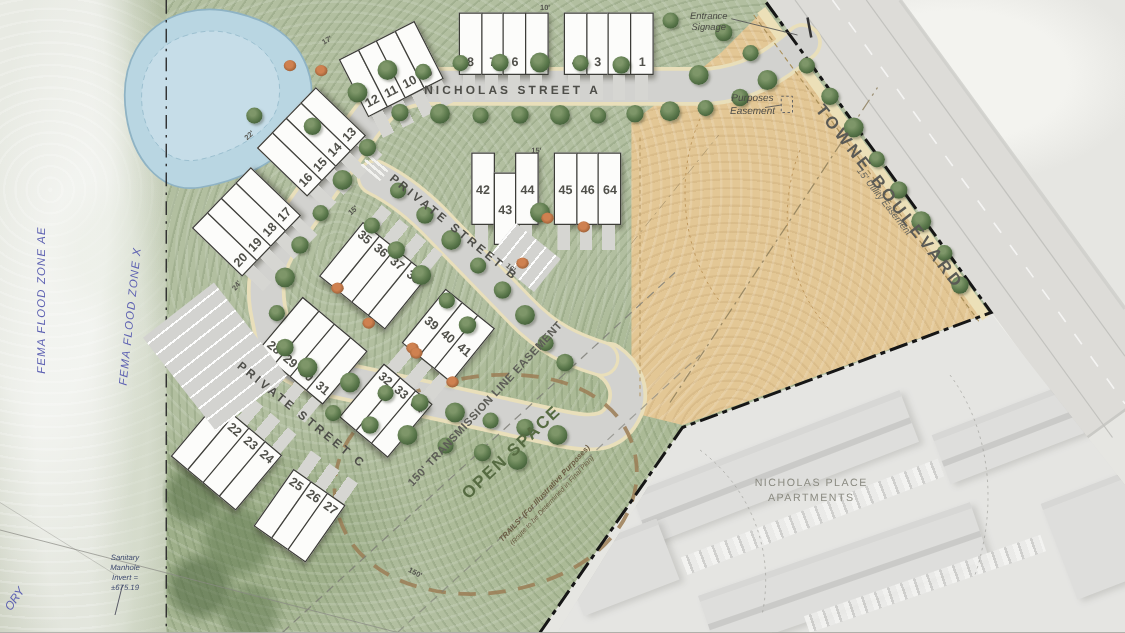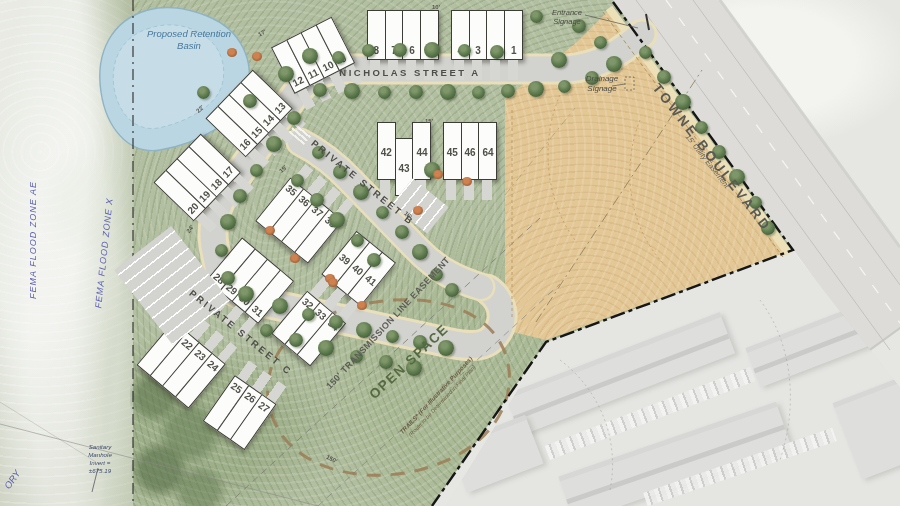--- a/index.html
+++ b/index.html
@@ -459,36 +459,39 @@
       <div class="shrub" style="left: 462px; top: 177px;"></div>
       <div class="shrub" style="left: 265px; top: 226px;"></div>
       <div class="shrub" style="left: 290px; top: 254px;"></div>
       <div class="shrub" style="left: 325px; top: 274px;"></div>
       <div class="shrub" style="left: 413px; top: 206px;"></div>
       <div class="shrub" style="left: 328px; top: 278px;"></div>
       <div class="shrub" style="left: 357px; top: 301px;"></div>
     </div>
 
   <div id="label-layer">
-    <div id="lbl-pond" class="map-label ctr">Proposed Retention Basin</div>
     <div id="lbl-street-a" class="map-label street-name ctr">NICHOLAS STREET A</div>
     <div id="lbl-street-b" class="map-label street-name ctr">PRIVATE STREET B</div>
     <div id="lbl-street-c" class="map-label street-name ctr">PRIVATE STREET C</div>
     <div id="lbl-towne" class="map-label ctr">TOWNE BOULEVARD</div>
     <div id="lbl-open-space" class="map-label ctr">OPEN SPACE</div>
     <div id="lbl-transmission" class="map-label ctr">150' TRANSMISSION LINE EASEMENT</div>
     <div id="lbl-trails" class="map-label ctr">
       <span>TRAILS* (For Illustrative Purposes)</span><br>
       <span class="t2">(Route to be Determined in Final Plan)</span>
     </div>
     <div id="lbl-fema-ae" class="map-label">FEMA FLOOD ZONE AE</div>
     <div id="lbl-fema-x" class="map-label">FEMA FLOOD ZONE X</div>
     <div id="lbl-entrance" class="map-label ctr">Entrance Signage</div>
-    <div id="lbl-drainage" class="map-label ctr">Drainage Signage</div>
+    <div id="lbl-drainage" class="map-label ctr">Purposes Easement</div>
     <div id="lbl-utility" class="map-label">15' Utility Easement</div>
+    <div id="lbl-apartments" class="map-label ctr">
+      <span>NICHOLAS PLACE</span><br>
+      <span>APARTMENTS</span>
+    </div>
     <div id="lbl-sanitary" class="map-label">Sanitary Manhole Invert = ±675.19</div>
     <div id="lbl-corner" class="map-label">ORY</div>
   <div class="dim" style="left: 432px; top: 4px; transform: rotate(0deg);">10'</div>
       <div class="dim" style="left: 425px; top: 118px; transform: rotate(0deg);">15'</div>
       <div class="dim" style="left: 258px; top: 30px; transform: rotate(-30deg);">17'</div>
       <div class="dim" style="left: 186px; top: 226px; transform: rotate(-52deg);">24'</div>
       <div class="dim" style="left: 404px; top: 212px; transform: rotate(39deg);">16'</div>
       <div class="dim" style="left: 326px; top: 456px; transform: rotate(27deg);">150'</div>
       <div class="dim" style="left: 196px; top: 106px; transform: rotate(-43deg);">22'</div>
       <div class="dim" style="left: 279px; top: 166px; transform: rotate(-43deg);">15'</div>

